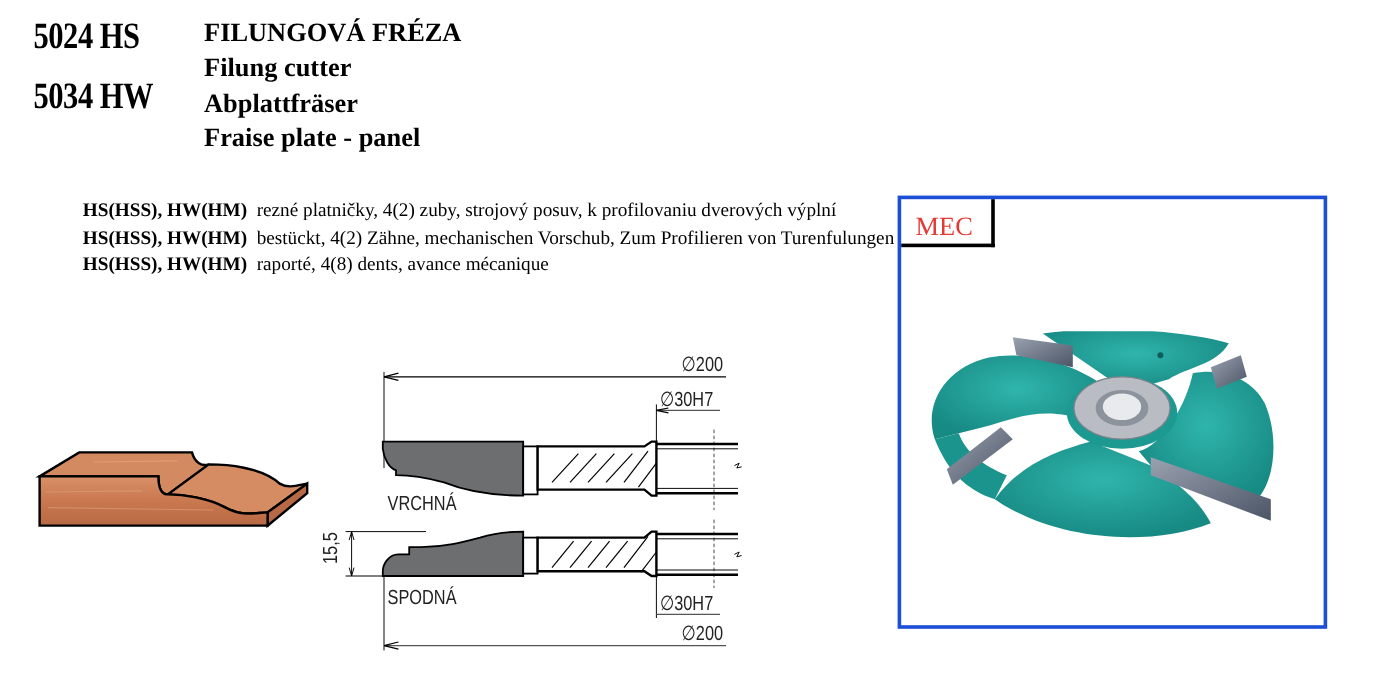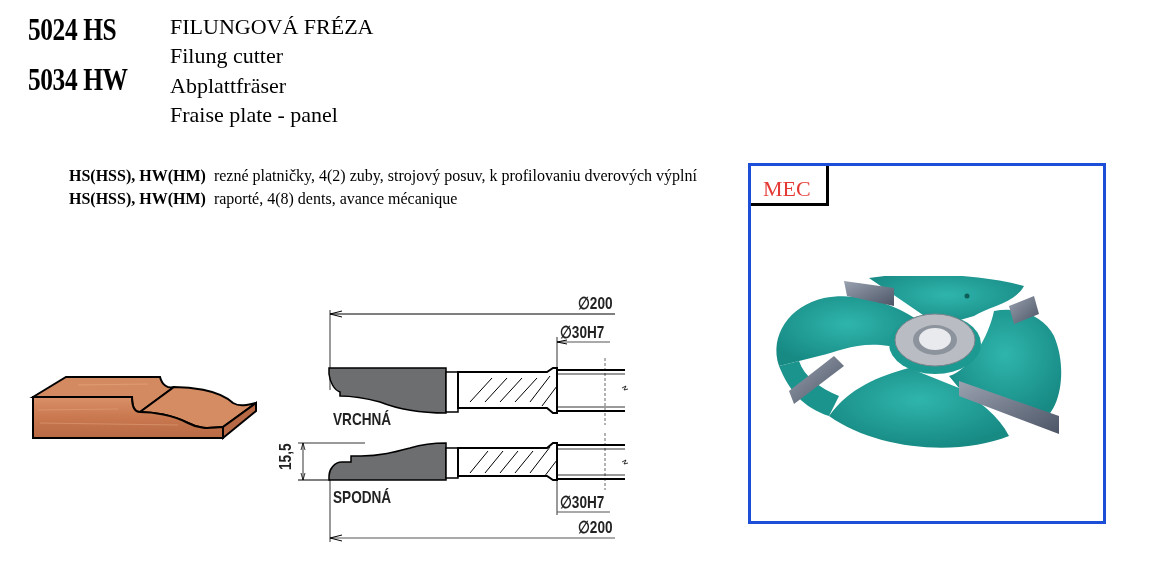--- a/index.html
+++ b/index.html
@@ -1,50 +1,53 @@
 <!DOCTYPE html>
 <html><head>
 <meta charset="utf-8">
 <style>
   html, body { margin:0; padding:0; background:#ffffff; }
   body { width:1167px; height:570px; position:relative; overflow:hidden; font-family:"Liberation Serif", serif; color:#000; }
   .code { position:absolute; left:28px; font-family:"Liberation Serif", serif; font-weight:bold; font-size:31px; transform:scaleX(0.82); transform-origin:left top; letter-spacing:-0.5px; line-height:1; }
   .code1 { top:14px; }
   .code2 { top:64px; }
-  .title-line { position:absolute; left:170px; font-weight:normal; font-size:22px; line-height:1; }
+  .title-line { position:absolute; left:170px; font-weight:bold; font-size:22px; line-height:1; }
   .t1 { top:16px; }
   .t2 { top:45px; }
   .t3 { top:75px; }
   .t4 { top:104px; }
   .desc { position:absolute; left:29px; top:165px; width:720px; font-size:16px; line-height:22.6px; }
   .desc .row { white-space:normal;margin-left:40px; }
   .desc b { font-weight:bold; }
   .desc .gap { display:inline-block; width:8px; }
   .wood { position:absolute; left:28px; top:375px; }
-  .drawing { position:absolute; left:270px; top:290px;font-weight:bold; }
+  .drawing { position:absolute; left:260px; top:290px; }
   .dim-label { position:absolute; font-family:"Liberation Sans", sans-serif; font-size:17px; color:#222; transform:scaleX(0.8); transform-origin:left top; }
   .photo-frame { position:absolute; left:748px; top:163px; width:358px; height:361px; border:3px solid #1d4ed8; box-sizing:border-box; }
   .brand-box { position:absolute; left:0; top:0; width:78px; height:40px; border-right:3px solid #000; border-bottom:3px solid #000; box-sizing:border-box; }
   .brand { position:absolute; left:12px; top:10px; font-family:"Liberation Serif", serif; color:#e53935; font-size:22px; }
   .cutter { position:absolute; left:8px; top:110px; }
 </style>
 </head>
 <body>
 
 <div class="code code1">5024 HS</div>
 <div class="code code2">5034 HW</div>
 
 <div class="title-line t1">FILUNGOVÁ FRÉZA</div>
 <div class="title-line t2">Filung cutter</div>
 <div class="title-line t3">Abplattfräser</div>
 <div class="title-line t4">Fraise plate - panel</div>
 
 <div class="desc">
   <div class="row">
     <b>HS(HSS), HW(HM)</b><span class="gap"></span><span>rezné platničky, 4(2) zuby, strojový posuv, k profilovaniu dverových výplní</span>
+  </div>
+  <div class="row">
+    <b>HS(HSS), HW(HM)</b><span class="gap"></span><span>bestückt, 4(2) Zähne, mechanischen Vorschub, Zum Profilieren von Turenfulungen</span>
   </div>
   <div class="row">
     <b>HS(HSS), HW(HM)</b><span class="gap"></span><span>raporté, 4(8) dents, avance mécanique</span>
   </div>
 </div>
 
 <div class="wood">
   <svg width="235" height="85" viewBox="0 0 235 85">
     <defs>
       <linearGradient id="woodg" x1="0" y1="0" x2="0" y2="1">

